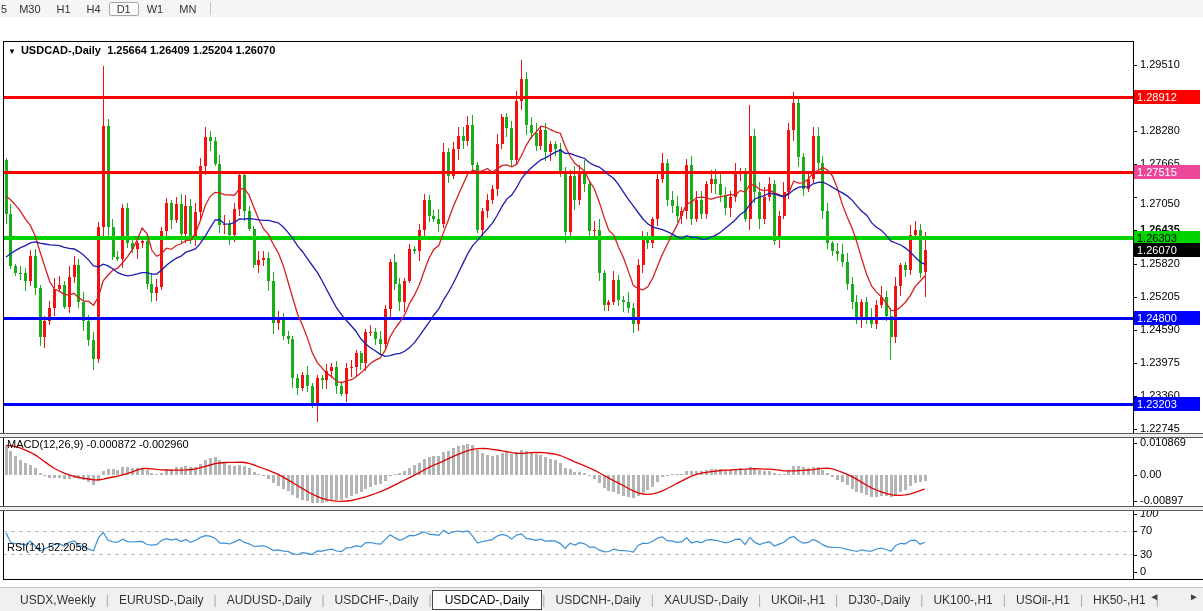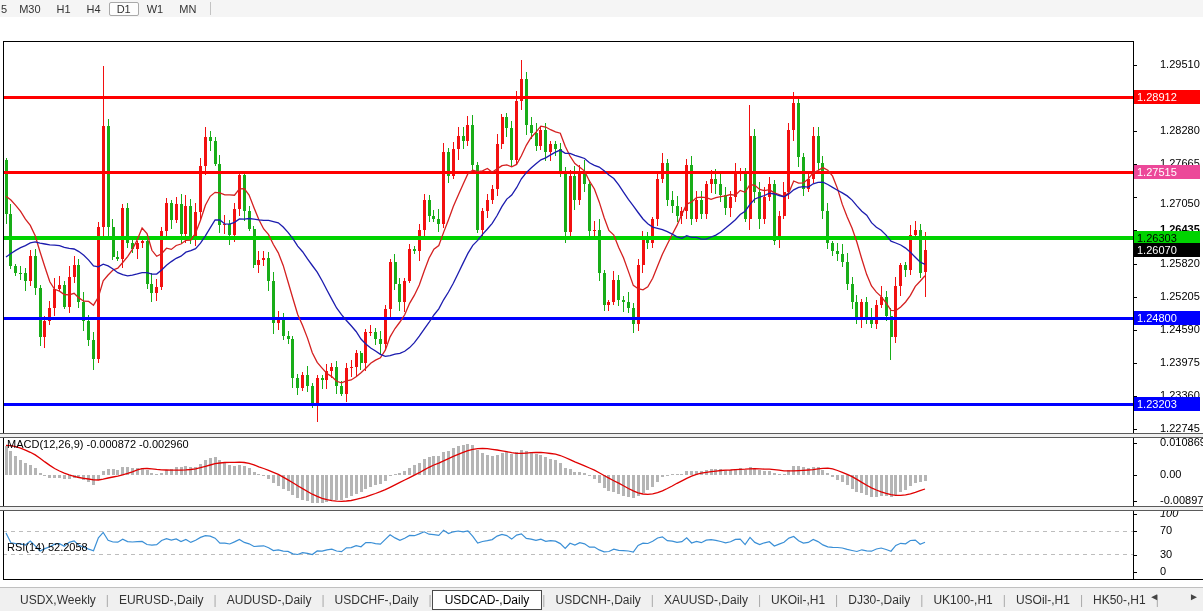--- a/index.html
+++ b/index.html
@@ -14,21 +14,21 @@
   .tb-sep{width:1px;height:13px;background:#c3c3c3;margin:0 6px;}
   
   #chart-window{position:absolute;left:0;top:17px;width:1203px;height:570px;background:#fff;}
   .border-line{position:absolute;background:#000;}
   #chart-title{position:absolute;left:8px;top:27px;font-size:11px;font-weight:bold;color:#000;z-index:30;}
   #chart-title .tri{font-size:8px;margin-right:5px;}
   .pane-label{position:absolute;left:7px;font-size:11px;color:#000;z-index:30;}
   svg{position:absolute;shape-rendering:crispEdges;}
   .smooth{shape-rendering:geometricPrecision;}
   
-  .ax-tick{position:absolute;left:1140px;font-size:11px;color:#000;white-space:nowrap;margin-left:20px;}
+  .ax-tick{position:absolute;left:1140px;font-size:11px;color:#000;white-space:nowrap;}
   .ax-dash{position:absolute;left:1133px;width:4px;height:1px;background:#000;}
   .ax-badge{position:absolute;left:1134px;width:66px;font-size:11px;line-height:14px;height:14px;
     padding-left:3px;box-sizing:border-box;white-space:nowrap;z-index:5;}
   .pane-divider{position:absolute;left:0px;width:1203px;height:3px;background:#f0f0f0;
     border-top:1px solid #5a5a5a;border-bottom:1px solid #5a5a5a;box-sizing:content-box;z-index:8;}
   
   .date-label{position:absolute;top:568px;transform:translateX(-50%);font-size:11px;font-weight:600;color:#000;white-space:nowrap;}
   
   #tabbar{position:absolute;left:0;top:587px;width:1203px;height:24px;background:#f0f0f0;
     border-top:1px solid #c0c0c0;display:flex;align-items:center;padding-left:10px;box-sizing:border-box;}
@@ -48,20 +48,23 @@
       <div class="tf-btn">M30</div>
       <div class="tf-btn">H1</div>
       <div class="tf-btn">H4</div>
       <div class="tf-btn selected">D1</div>
       <div class="tf-btn">W1</div>
       <div class="tf-btn">MN</div>
       <div class="tb-sep"></div>
     </div>
 
   <div id="chart-window">
+    <div id="chart-title">
+      <span class="tri">▼</span><span>USDCAD-,Daily</span>&nbsp;&nbsp;<span>1.25664 1.26409 1.25204 1.26070</span>
+    </div>
 
     <svg id="main-svg" width="1130" height="392" style="left:3px;top:24px;">
         <g>
           <line x1="3" y1="116.6" x2="3" y2="183.3" stroke="#18ad18" stroke-width="1"></line>
           <rect x="1.5" y="118.8" width="3" height="54.3" fill="#18ad18"></rect>
           <line x1="7.862433862433862" y1="163.0" x2="7.862433862433862" y2="228.1" stroke="#18ad18" stroke-width="1"></line>
           <rect x="6.4" y="173.1" width="3" height="52.2" fill="#18ad18"></rect>
           <line x1="12.724867724867725" y1="222.6" x2="12.724867724867725" y2="235.3" stroke="#18ad18" stroke-width="1"></line>
           <rect x="11.2" y="225.3" width="3" height="6.5" fill="#18ad18"></rect>
           <line x1="17.58730158730159" y1="224.8" x2="17.58730158730159" y2="238.7" stroke="#18ad18" stroke-width="1"></line>

